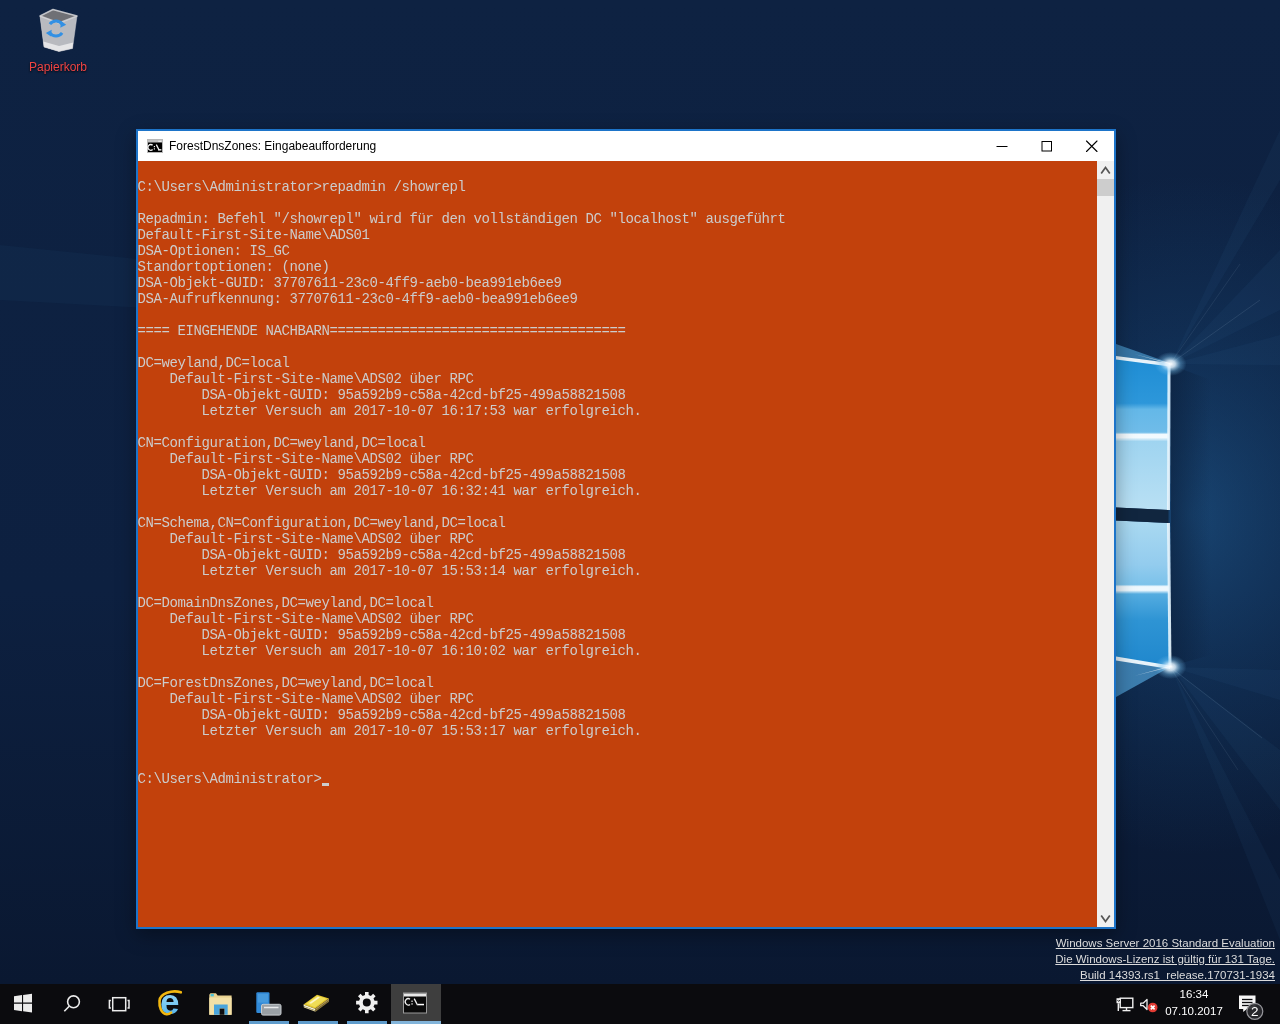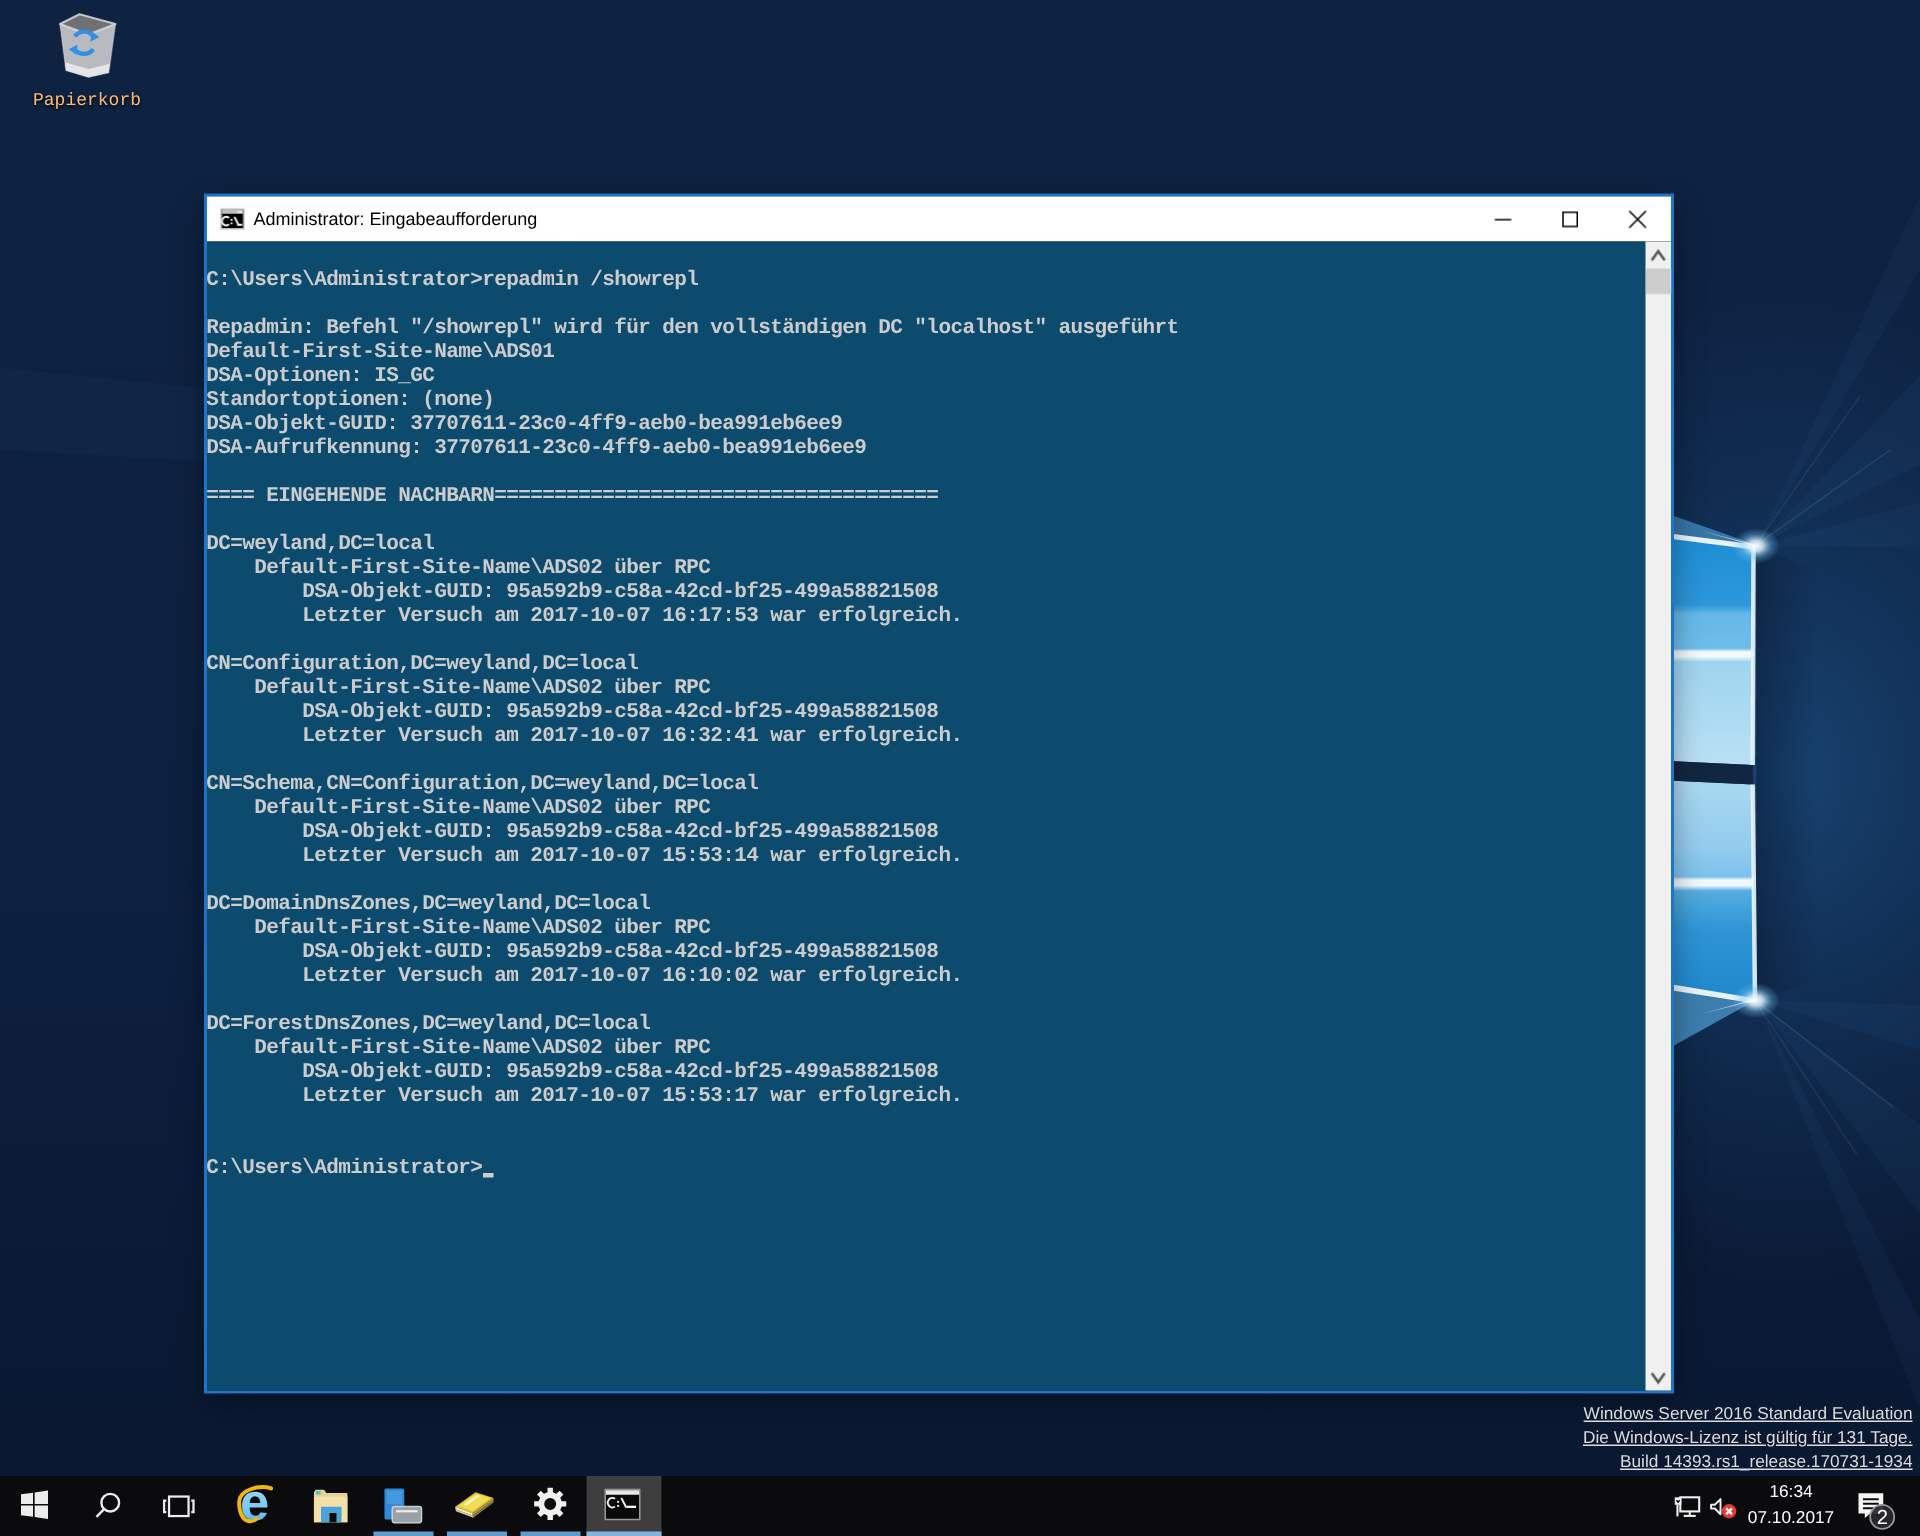--- a/index.html
+++ b/index.html
@@ -1,29 +1,29 @@
 <!DOCTYPE html>
 <html><head><meta charset="utf-8">
 <style>
 html,body{margin:0;padding:0;}
 svg{transform:translateZ(0);}
 body{width:1280px;height:1024px;overflow:hidden;position:relative;
   font-family:"Liberation Sans",sans-serif;background:#0d2140;}
 #wall{position:absolute;left:0;top:0;width:1280px;height:984px;}
 #bin{position:absolute;left:20px;top:0px;width:76px;height:76px;}
-#binlab{position:absolute;left:-10px;top:60px;width:96px;text-align:center;color:#fdba74;transform:translateZ(0);
-  font-size:12px;text-shadow:0 1px 2px rgba(0,0,0,.9);font-family:Liberation Mono, monospace;}
+#binlab{position:absolute;left:-10px;top:60px;width:96px;text-align:center;color:#ef4444;transform:translateZ(0);
+  font-size:12px;text-shadow:0 1px 2px rgba(0,0,0,.9);}
 #win{position:absolute;left:136px;top:129px;width:980px;height:800px;
   border:2px solid #1d74c9;box-sizing:border-box;background:#0c0c0c;
   box-shadow:0 6px 18px rgba(0,0,0,0.35);}
 #titlebar{position:absolute;left:0;top:0;width:100%;height:30px;background:#fff;}
 #title{position:absolute;left:31px;top:8px;font-size:12px;color:#000;}
 #ticon{position:absolute;left:9px;top:7px;width:16px;height:16px;}
 .tbtn{position:absolute;top:0;width:45px;height:30px;}
-#console{position:absolute;left:0;top:30px;width:976px;height:766px;background:#0c4a6e;font-weight:bold;}
+#console{position:absolute;left:0;top:30px;width:976px;height:766px;background:#c2410c;}
 #ctext{position:absolute;left:-0.5px;top:18px;margin:0;
   font-family:"Liberation Mono",monospace;font-size:14px;letter-spacing:-0.4px;
   line-height:16px;color:#cccccc;white-space:pre;}
 .cur{display:inline-block;width:7px;height:3px;background:#cccccc;margin-bottom:-3px;}
 #sbar{position:absolute;right:0;top:30px;width:17px;height:766px;background:#f0f0f0;}
 #taskbar{position:absolute;left:0;top:984px;width:1280px;height:40px;background:#0b0b0e;transform:translateZ(0);}
 #wm{position:absolute;right:5px;top:935px;text-align:right;color:#dcdcdc;transform:translateZ(0);
   font-size:11.5px;line-height:16px;text-decoration:underline;}
 </style></head><body>
 <svg id="wall" viewBox="0 0 1280 984" preserveAspectRatio="none">
@@ -132,21 +132,21 @@
       <rect x="11.5" y="2.7" width="1.2" height="1.2" fill="#fff"></rect>
         <rect x="13.2" y="2.7" width="1.2" height="1.2" fill="#fff"></rect>
       <g stroke="#f5f5f5" stroke-width="1.3" fill="none">
         <path d="M5.6,7.3 a2.7,2.9 0 1 0 0,4.2"></path>
         <path d="M9.3,6.6 L12.2,12.3"></path>
       </g>
       <rect x="6.8" y="8" width="1.2" height="1.2" fill="#f5f5f5"></rect>
       <rect x="6.8" y="10.3" width="1.2" height="1.2" fill="#f5f5f5"></rect>
       <rect x="11.2" y="11.2" width="3.2" height="1.3" fill="#fff"></rect>
     </svg>
-    <span id="title">Administrator: Eingabeaufforderung</span>
+    <span id="title">ForestDnsZones: Eingabeaufforderung</span>
     <span class="tbtn" style="right:90px;">
       <svg width="45" height="30">
           <line x1="17.5" y1="15.5" x2="28.5" y2="15.5" stroke="#000" stroke-width="1"></line>
         </svg>
     </span>
     <span class="tbtn" style="right:45px;">
       <svg width="45" height="30">
           <rect x="18" y="10.5" width="9.5" height="9.5" fill="none" stroke="#000" stroke-width="1"></rect>
         </svg>
     </span>

